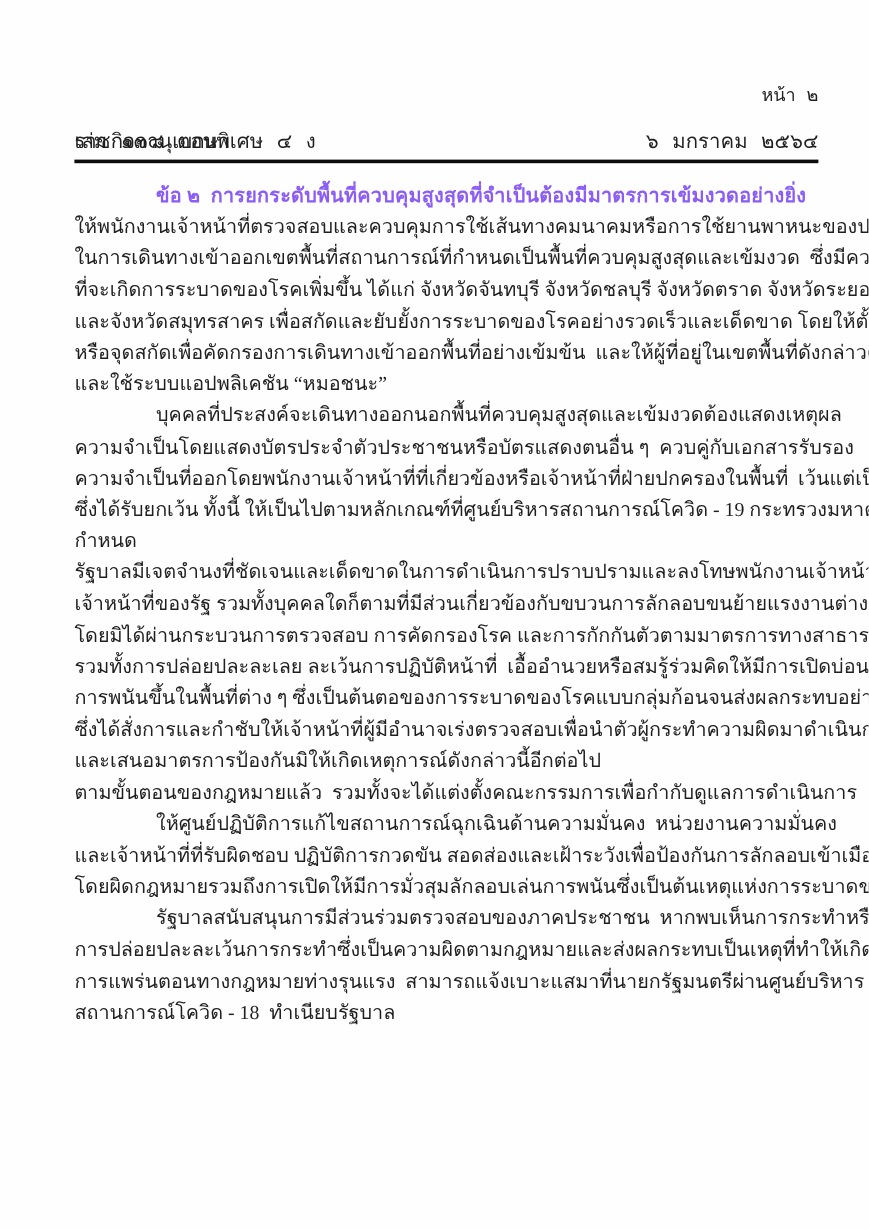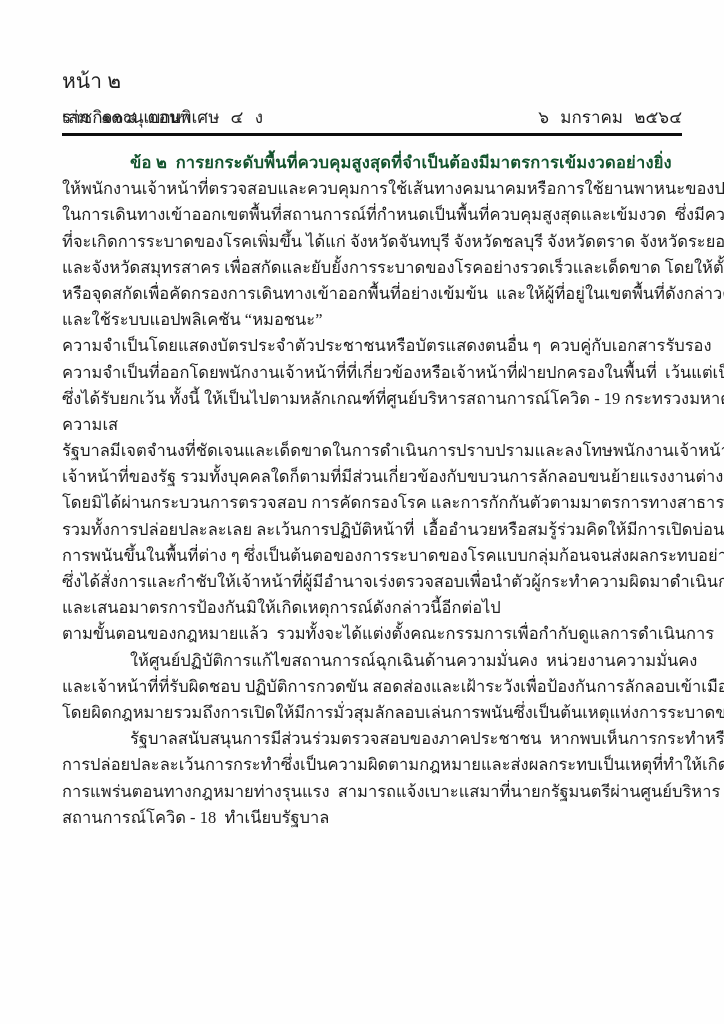--- a/index.html
+++ b/index.html
@@ -17,24 +17,25 @@
     color: #1f1f1f;
   }
   .content {
     position: absolute;
     left: 62px;
     top: 0;
     width: 620px;
   }
   .page-num {
     margin-top: 70px;
-    text-align: left;
-    font-size: 21px;
+    text-align: right;
+    font-size: 15px;
     line-height: 22px;
     white-space: pre;
+    font-family: Liberation Mono, monospace;
   }
   .header-row {
     position: relative;
     margin-top: 14px;
     height: 24px;
     font-size: 17px;
     line-height: 24px;
     white-space: pre;
   }
   .header-left {
@@ -70,21 +71,21 @@
     line-height: 26.2px;
     font-size: 16.5px;
     white-space: pre;
     overflow: visible;
   }
   .indent {
     padding-left: 68px;
   }
   .heading {
     font-weight: 700;
-    color: #14532d;
+    color: #8b5cf6;
     padding-left: 68px;
     letter-spacing: 0.2px;
   }
 </style>
 </head>
 <body>
 
 <div class="page">
   <div class="content">
 
@@ -99,24 +100,25 @@
     <div class="rule"></div>
 
     <div class="body-text">
       <div class="line heading">ข้อ ๒  การยกระดับพื้นที่ควบคุมสูงสุดที่จำเป็นต้องมีมาตรการเข้มงวดอย่างยิ่ง</div>
       <div class="line">ให้พนักงานเจ้าหน้าที่ตรวจสอบและควบคุมการใช้เส้นทางคมนาคมหรือการใช้ยานพาหนะของประชาชน</div>
       <div class="line">ในการเดินทางเข้าออกเขตพื้นที่สถานการณ์ที่กำหนดเป็นพื้นที่ควบคุมสูงสุดและเข้มงวด  ซึ่งมีความเสี่ยง</div>
       <div class="line">ที่จะเกิดการระบาดของโรคเพิ่มขึ้น ได้แก่ จังหวัดจันทบุรี จังหวัดชลบุรี จังหวัดตราด จังหวัดระยอง</div>
       <div class="line">และจังหวัดสมุทรสาคร เพื่อสกัดและยับยั้งการระบาดของโรคอย่างรวดเร็วและเด็ดขาด โดยให้ตั้งจุดตรวจ</div>
       <div class="line">หรือจุดสกัดเพื่อคัดกรองการเดินทางเข้าออกพื้นที่อย่างเข้มข้น  และให้ผู้ที่อยู่ในเขตพื้นที่ดังกล่าวติดตั้ง</div>
       <div class="line">และใช้ระบบแอปพลิเคชัน “หมอชนะ”</div>
+      <div class="line indent">บุคคลที่ประสงค์จะเดินทางออกนอกพื้นที่ควบคุมสูงสุดและเข้มงวดต้องแสดงเหตุผล</div>
       <div class="line">ความจำเป็นโดยแสดงบัตรประจำตัวประชาชนหรือบัตรแสดงตนอื่น ๆ  ควบคู่กับเอกสารรับรอง</div>
       <div class="line">ความจำเป็นที่ออกโดยพนักงานเจ้าหน้าที่ที่เกี่ยวข้องหรือเจ้าหน้าที่ฝ่ายปกครองในพื้นที่  เว้นแต่เป็นบุคคล</div>
       <div class="line">ซึ่งได้รับยกเว้น ทั้งนี้ ให้เป็นไปตามหลักเกณฑ์ที่ศูนย์บริหารสถานการณ์โควิด - 19 กระทรวงมหาดไทย</div>
-      <div class="line">ความเส</div>
+      <div class="line">กำหนด</div>
       <div class="line">รัฐบาลมีเจตจำนงที่ชัดเจนและเด็ดขาดในการดำเนินการปราบปรามและลงโทษพนักงานเจ้าหน้าที่</div>
       <div class="line">เจ้าหน้าที่ของรัฐ รวมทั้งบุคคลใดก็ตามที่มีส่วนเกี่ยวข้องกับขบวนการลักลอบขนย้ายแรงงานต่างประเทศ</div>
       <div class="line">โดยมิได้ผ่านกระบวนการตรวจสอบ การคัดกรองโรค และการกักกันตัวตามมาตรการทางสาธารณสุข</div>
       <div class="line">รวมทั้งการปล่อยปละละเลย ละเว้นการปฏิบัติหน้าที่  เอื้ออำนวยหรือสมรู้ร่วมคิดให้มีการเปิดบ่อน</div>
       <div class="line">การพนันขึ้นในพื้นที่ต่าง ๆ ซึ่งเป็นต้นตอของการระบาดของโรคแบบกลุ่มก้อนจนส่งผลกระทบอย่างรุนแรง</div>
       <div class="line">ซึ่งได้สั่งการและกำชับให้เจ้าหน้าที่ผู้มีอำนาจเร่งตรวจสอบเพื่อนำตัวผู้กระทำความผิดมาดำเนินการลงโทษ</div>
       <div class="line">และเสนอมาตรการป้องกันมิให้เกิดเหตุการณ์ดังกล่าวนี้อีกต่อไป</div>
       <div class="line">ตามขั้นตอนของกฎหมายแล้ว  รวมทั้งจะได้แต่งตั้งคณะกรรมการเพื่อกำกับดูแลการดำเนินการ</div>
       <div class="line indent">ให้ศูนย์ปฏิบัติการแก้ไขสถานการณ์ฉุกเฉินด้านความมั่นคง  หน่วยงานความมั่นคง</div>
       <div class="line">และเจ้าหน้าที่ที่รับผิดชอบ ปฏิบัติการกวดขัน สอดส่องและเฝ้าระวังเพื่อป้องกันการลักลอบเข้าเมือง</div>

